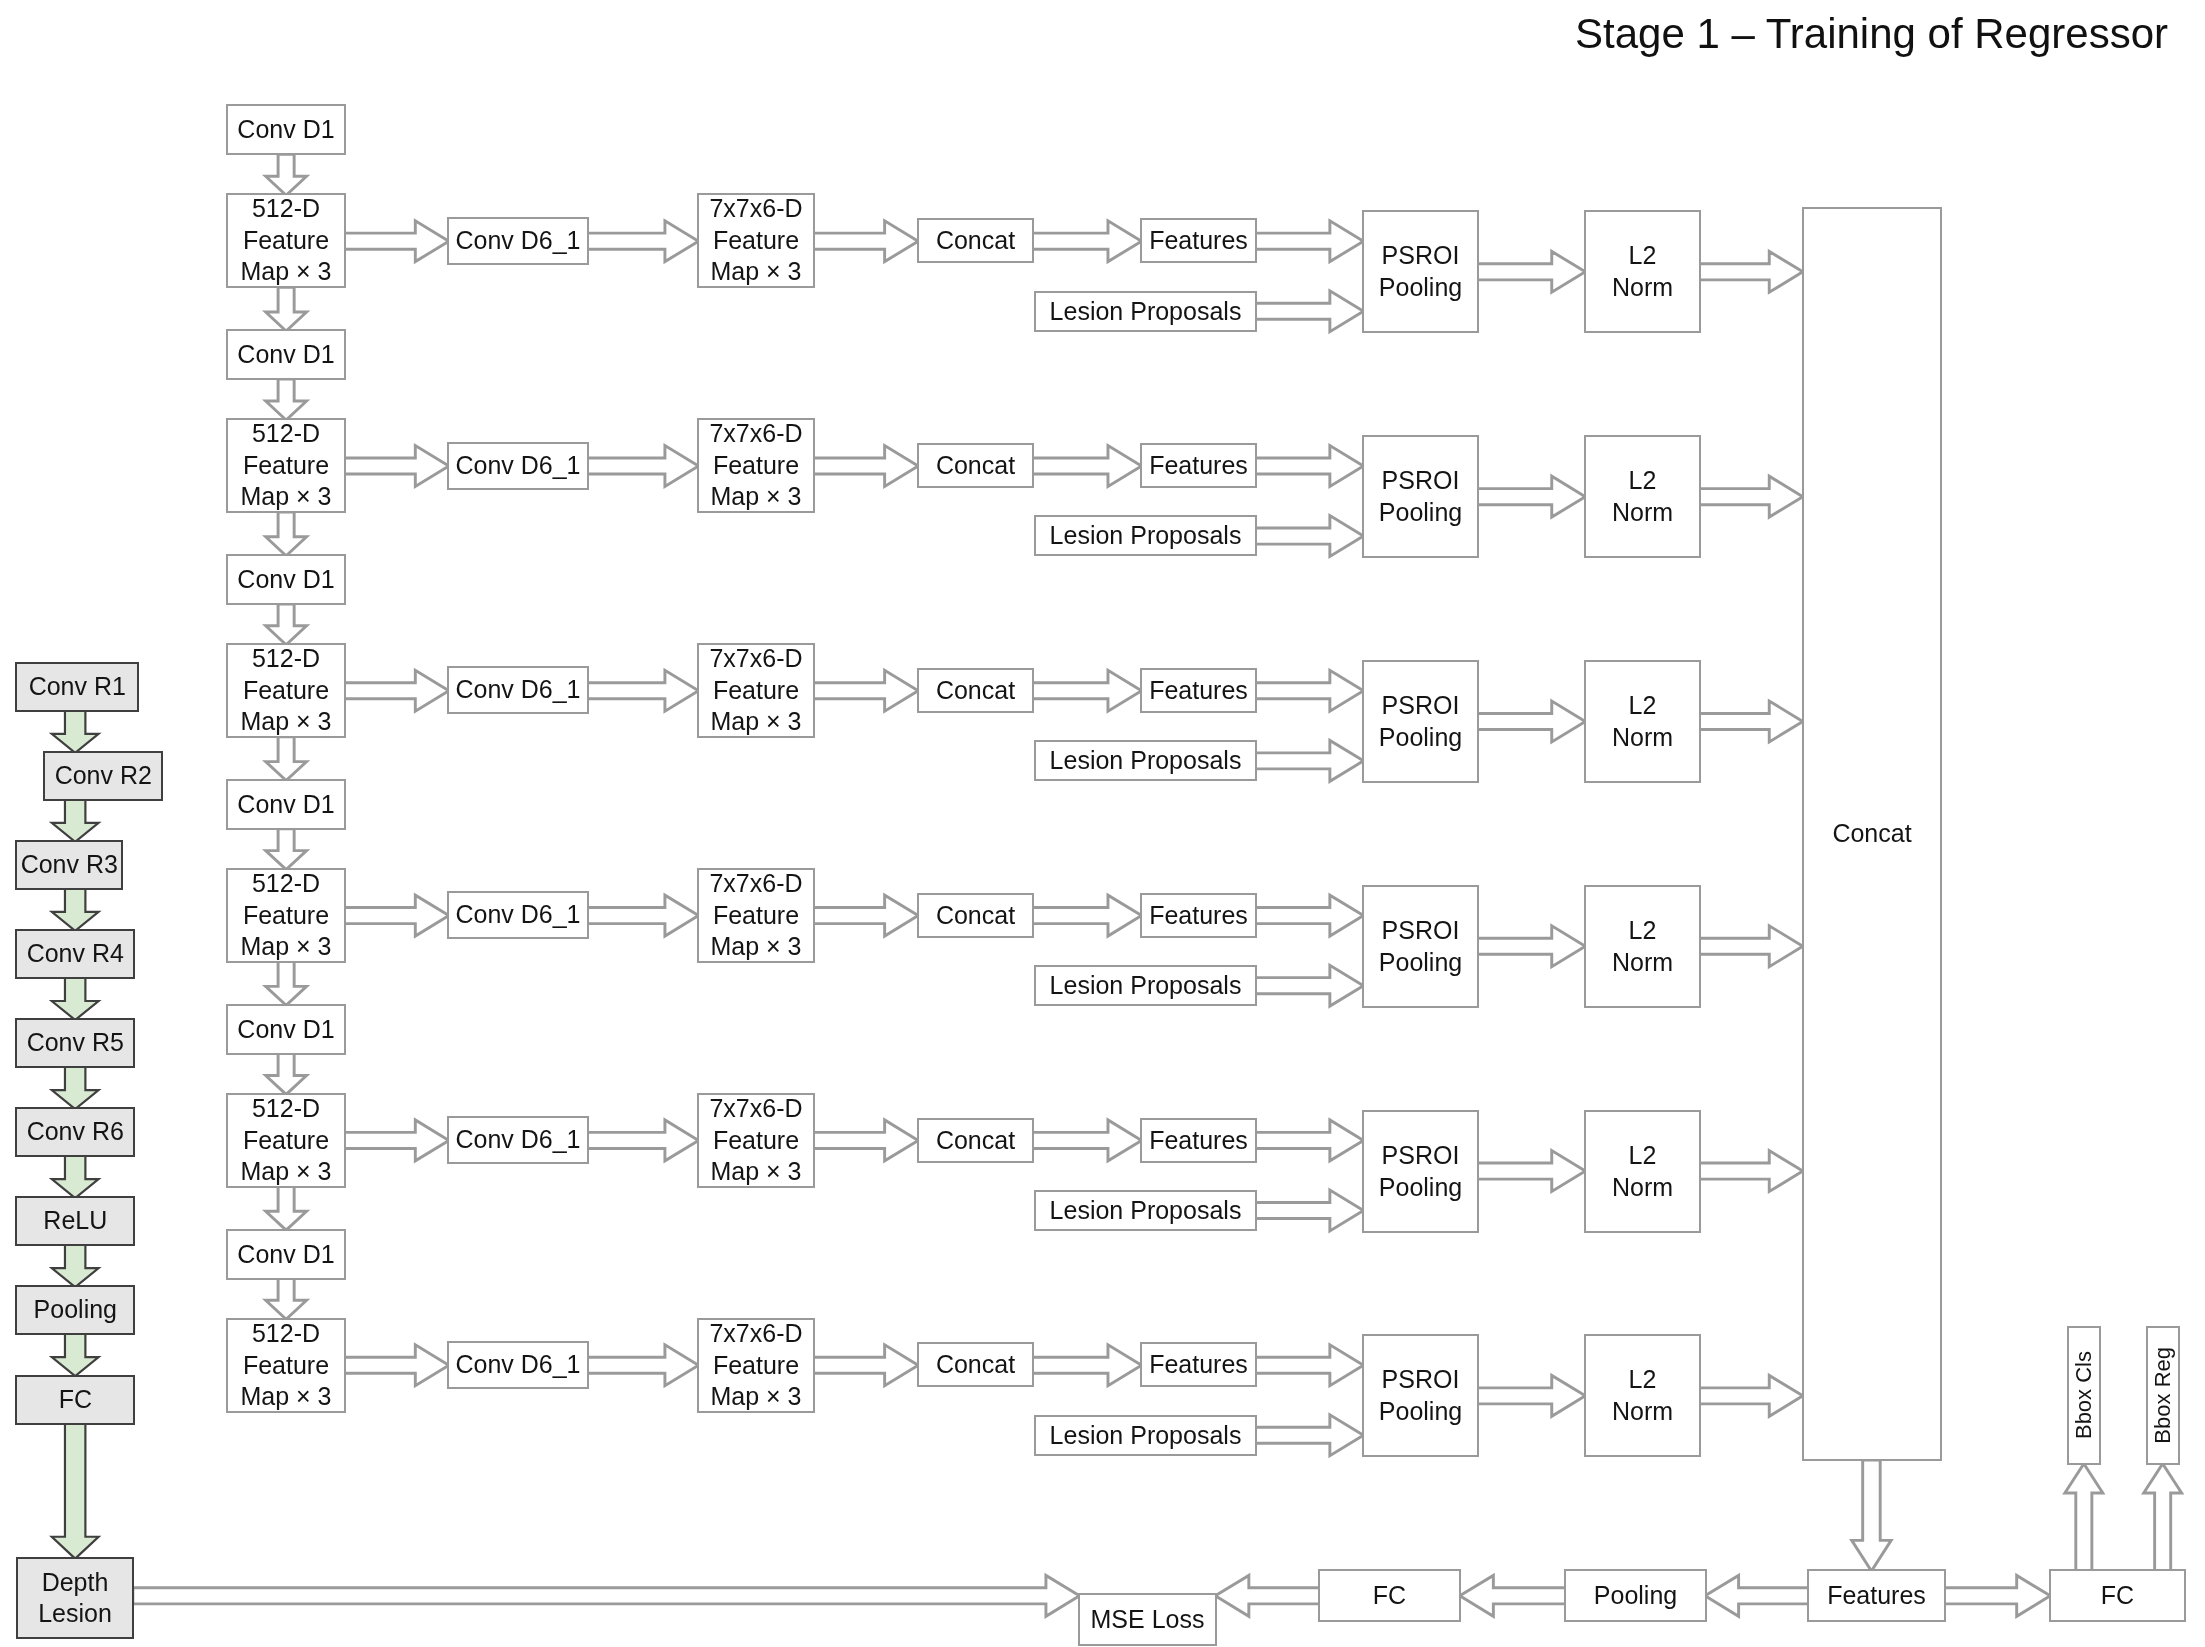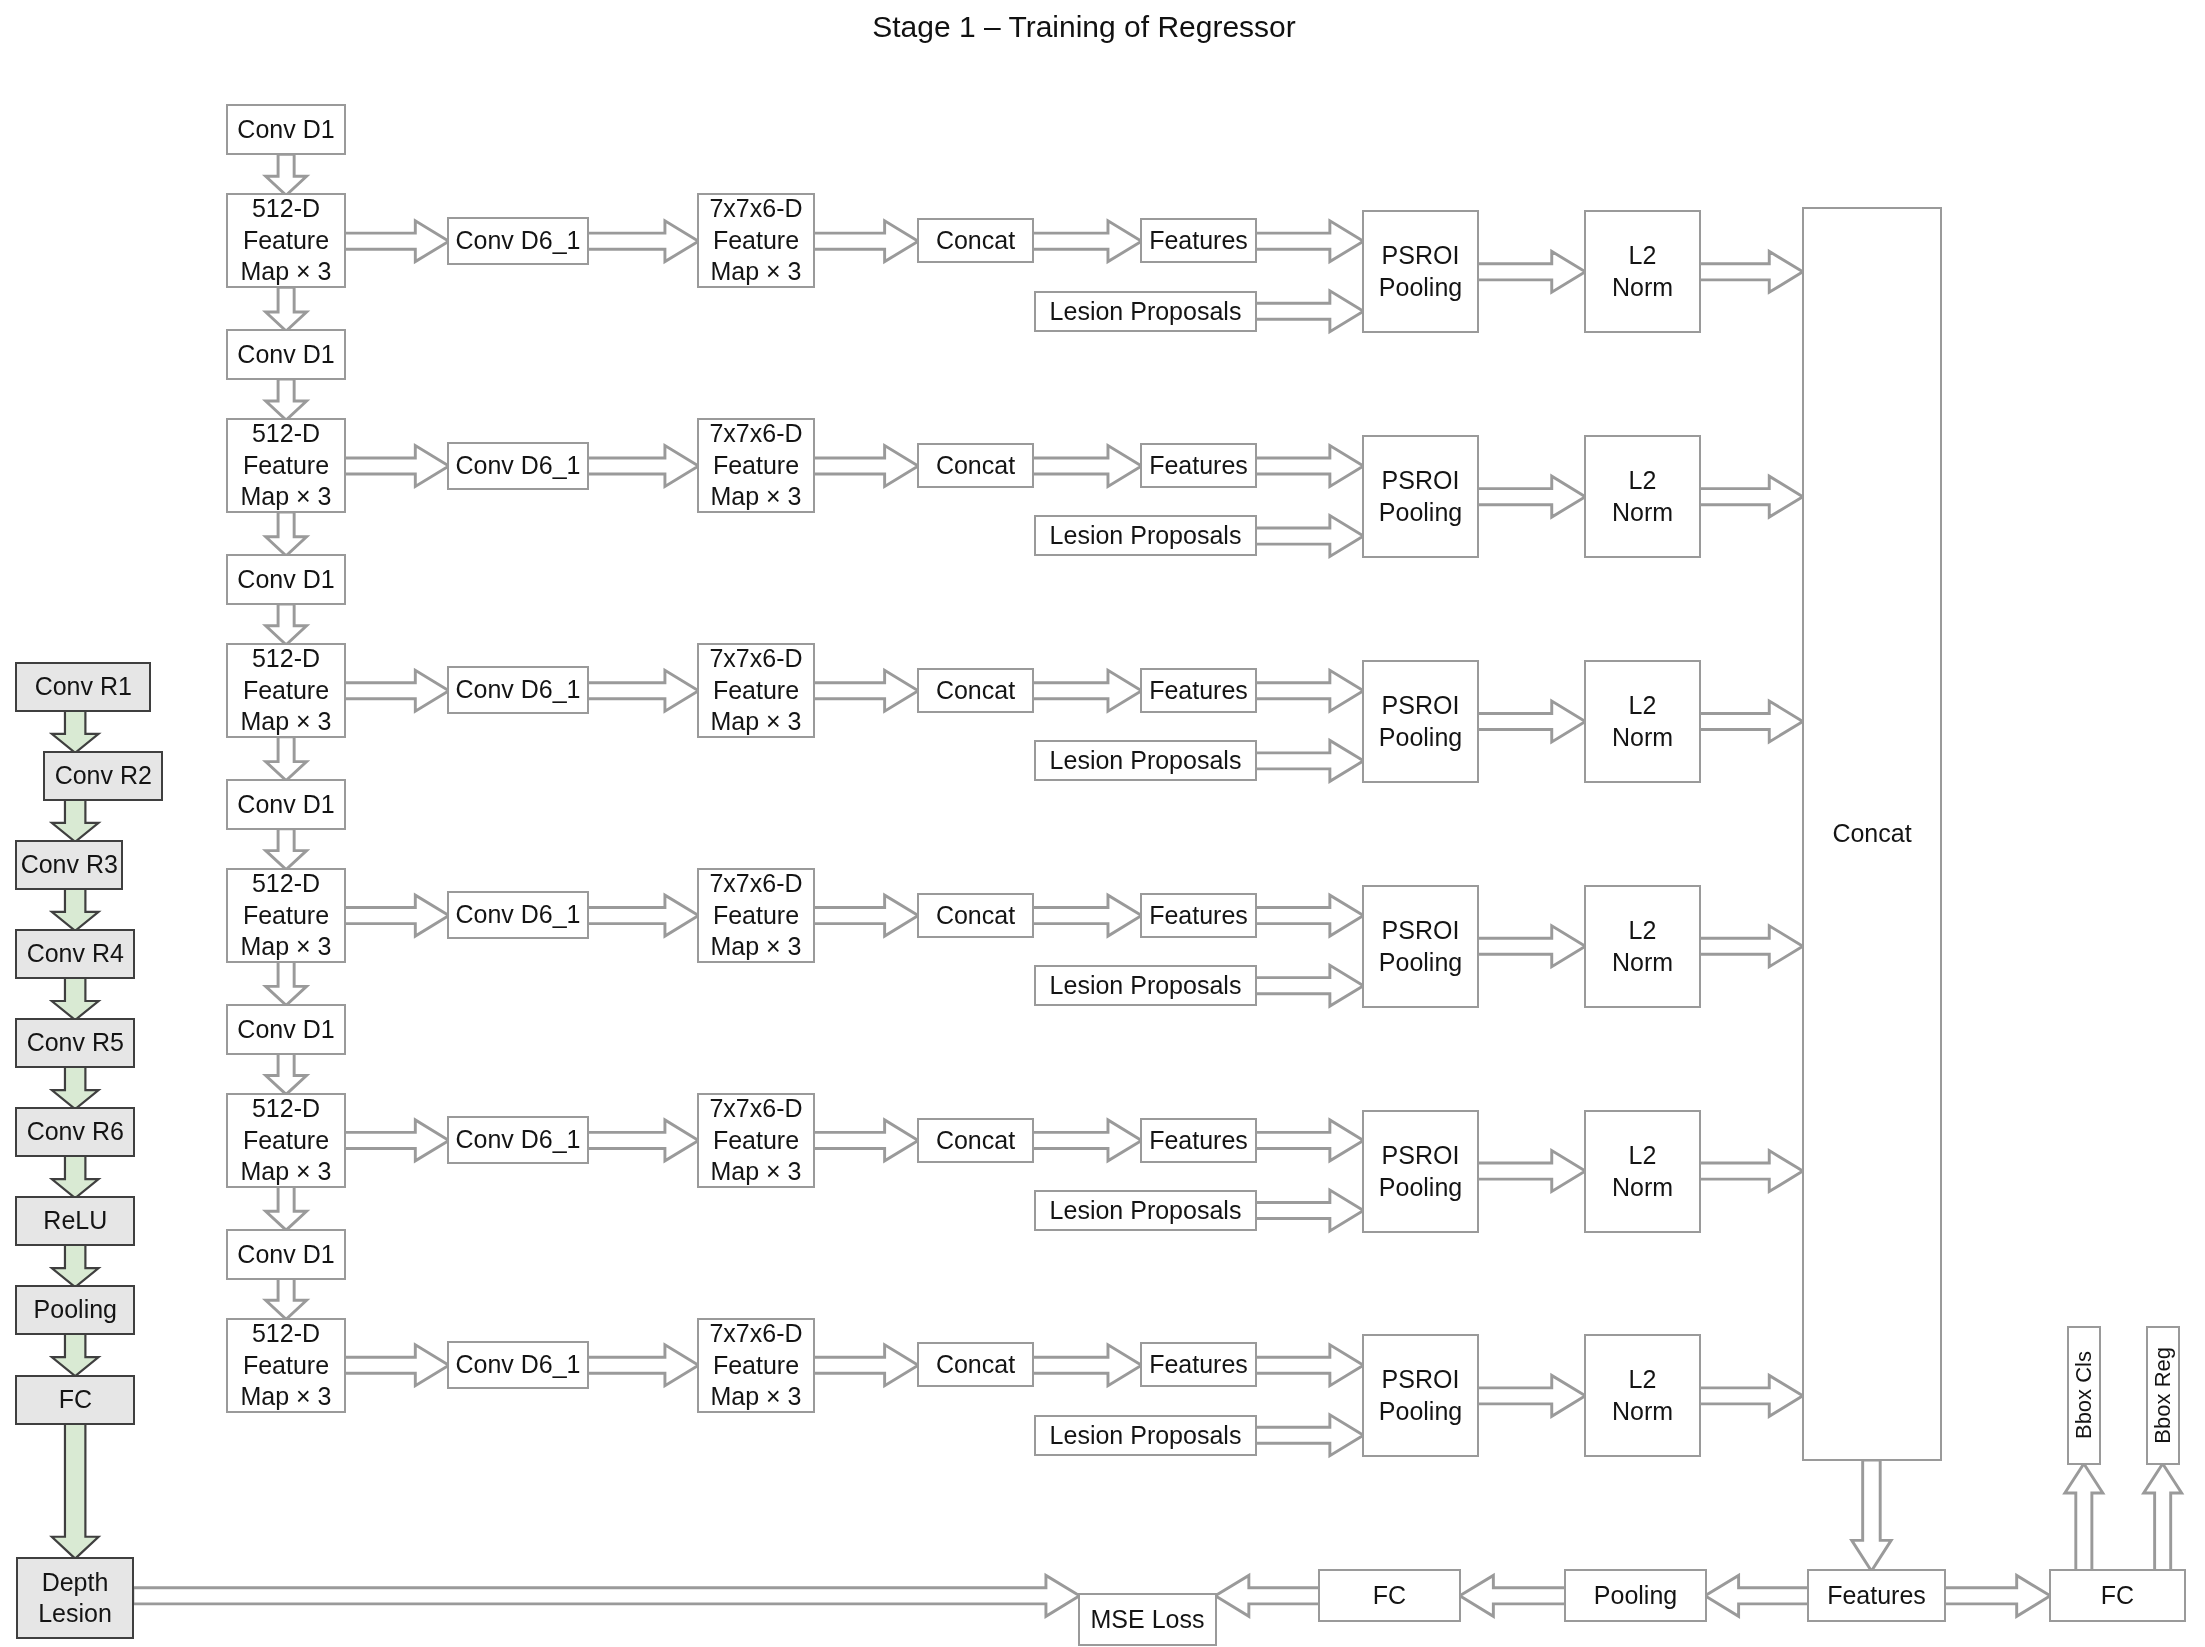--- a/index.html
+++ b/index.html
@@ -1,22 +1,22 @@
 <!DOCTYPE html>
 <html style="--border-gray: #9a9a9a; --border-dark: #3f3f3f; --fill-gray: #e6e6e6;font-size:11.7px"><head>
 <meta charset="utf-8">
 <style>
   html,body{margin:0;padding:0;background:#ffffff;}
   .canvas{
     position:relative;width:2205px;height:1648px;background:#ffffff;
     font-family:"Liberation Sans", sans-serif;color:#141414;overflow:hidden;
   }
   .title{
-    position:absolute;left:0;top:10.2px;width:2168px;text-align:center;
-    font-size:30px;font-weight:400;letter-spacing:0px;color:#111111;
+    position:absolute;left:0;top:10.2px;width:2168px;text-align:right;
+    font-size:42px;font-weight:400;letter-spacing:0px;color:#111111;
   }
   .box{
     position:absolute;display:flex;align-items:center;justify-content:center;
     text-align:center;white-space:pre-line;box-sizing:border-box;
     background:#ffffff;border:2.2px solid var(--border-gray,#9a9a9a);
     font-size:25px;line-height:1.26;
   }
   .box.gray{
     background:var(--fill-gray,#e6e6e6);
     border:2.2px solid var(--border-dark,#3f3f3f);
@@ -121,21 +121,21 @@
   <div class="box vlabel" style="left:2067px;top:1326px;width:34px;height:139px;">
     <span class="vtext">Bbox Cls</span>
   </div>
   <div class="box vlabel" style="left:2146px;top:1326px;width:34px;height:139px;">
     <span class="vtext">Bbox Reg</span>
   </div>
 
   <div class="box gray" style="left:16px;top:1557px;width:118px;height:82px;">Depth
 Lesion</div>
 
-<div class="box gray" style="left: 15.3px; top: 662px; width: 136px; height: 50px;">Conv R1</div>
+<div class="box gray" style="left: 15.3px; top: 662px; width: 124px; height: 50px;">Conv R1</div>
     <div class="box gray" style="left: 15.3px; top: 751px; width: 120px; height: 50px; margin-left: 28px;">Conv R2</div>
     <div class="box gray" style="left: 15.3px; top: 840px; width: 108px; height: 50px;">Conv R3</div>
     <div class="box gray" style="left: 15.3px; top: 929px; width: 120px; height: 50px;">Conv R4</div>
     <div class="box gray" style="left: 15.3px; top: 1018px; width: 120px; height: 50px;">Conv R5</div>
     <div class="box gray" style="left: 15.3px; top: 1107px; width: 120px; height: 50px;">Conv R6</div>
     <div class="box gray" style="left: 15.3px; top: 1196px; width: 120px; height: 50px; text-align: center;">ReLU</div>
     <div class="box gray" style="left: 15.3px; top: 1285px; width: 120px; height: 50px;">Pooling</div>
     <div class="box gray" style="left: 15.3px; top: 1375px; width: 120px; height: 50px;">FC</div>
     <div class="box" style="left: 226px; top: 104px; width: 120px; height: 51px;">Conv D1</div>
     <div class="box" style="left: 226px; top: 193px; width: 120px; height: 95px;">512-D

